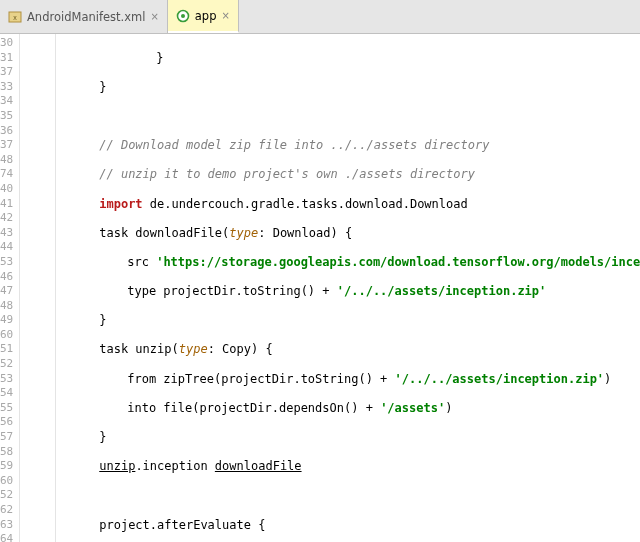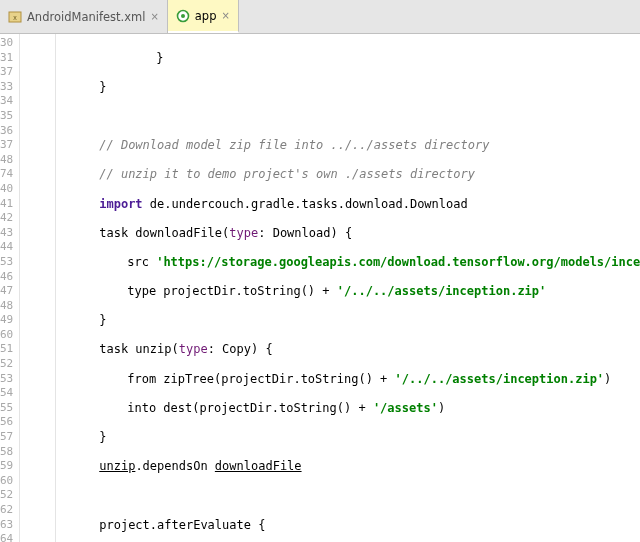--- a/index.html
+++ b/index.html
@@ -60,23 +60,23 @@
     padding:2px 0 2px 8px;
     line-height:14.6px;
     white-space:pre;
     font-size:12px;
   }
   .fold-col {
     width:12px;
     border-right:1px solid #e4e4e4;
   }
   .c-comment { color:#808080; font-style:italic; }
-  .c-kw      { color:#4c1d95; font-weight:bold; }
+  .c-kw      { color:#b91c1c; font-weight:bold; }
   .c-str     { color:#008000; font-weight:bold; }
-  .c-lbl     { color:#701a75; }
+  .c-lbl     { color:#a16207; font-style:italic; }
   .c-ul      { text-decoration:underline; }
   .line { height:14.6px; }
   .i1 { display:inline-block; width:28px; }
   svg.ico { width:14px; height:14px; display:block; }
 </style>
 </head>
 <body>
 
 <div class="tabbar">
   <div class="tab">
@@ -146,23 +146,23 @@
 <div class="line"></div>
 <div class="line c-comment">// Download model zip file into ../../assets directory</div>
 <div class="line c-comment">// unzip it to demo project's own ./assets directory</div>
 <div class="line"><span class="c-kw">import</span><span> de.undercouch.gradle.tasks.download.Download</span></div>
 <div class="line"><span>task downloadFile(</span><span class="c-lbl">type</span><span>: Download) {</span></div>
 <div class="line"><span class="i1"></span><span>src </span><span class="c-str">'https://storage.googleapis.com/download.tensorflow.org/models/inception5h.zip'</span></div>
 <div class="line"><span class="i1"></span><span>type projectDir.toString() + </span><span class="c-str">'/../../assets/inception.zip'</span></div>
 <div class="line"><span>}</span></div>
 <div class="line"><span>task unzip(</span><span class="c-lbl">type</span><span>: Copy) {</span></div>
 <div class="line"><span class="i1"></span><span>from zipTree(projectDir.toString() + </span><span class="c-str">'/../../assets/inception.zip'</span><span>)</span></div>
-<div class="line"><span class="i1"></span><span>into dest(projectDir.toString() + </span><span class="c-str">'/assets'</span><span>)</span></div>
+<div class="line"><span class="i1"></span><span>into file(projectDir.dependsOn() + </span><span class="c-str">'/assets'</span><span>)</span></div>
 <div class="line"><span>}</span></div>
-<div class="line"><span class="c-ul">unzip</span><span>.dependsOn </span><span class="c-ul">downloadFile</span></div>
+<div class="line"><span class="c-ul">unzip</span><span>.inception </span><span class="c-ul">downloadFile</span></div>
 <div class="line"></div>
 <div class="line"><span>project.afterEvaluate {</span></div>
 <div class="line"><span class="i1"></span><span class="c-kw">if</span><span> (!(</span><span class="c-kw">new</span><span> File(projectDir.toString() + </span><span class="c-str">'/assets'</span><span>)).exists()) {</span></div>
 
 
 
 
 
 
 

